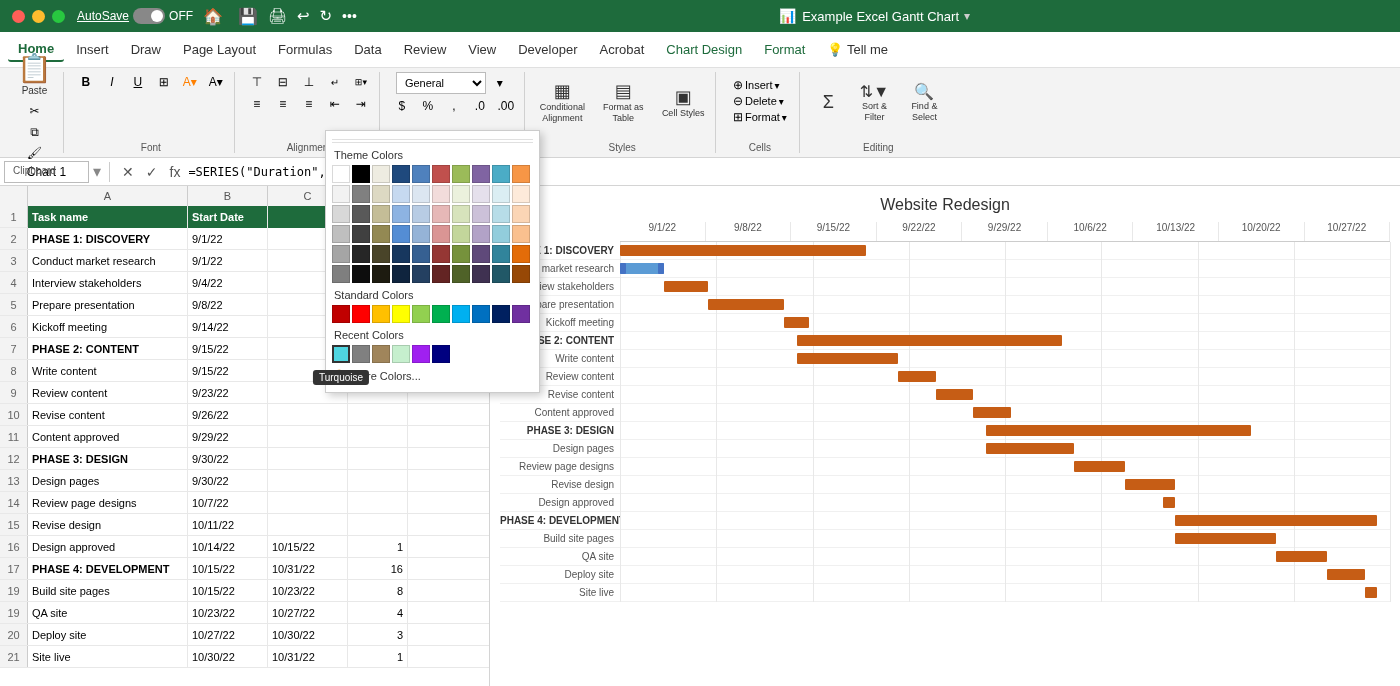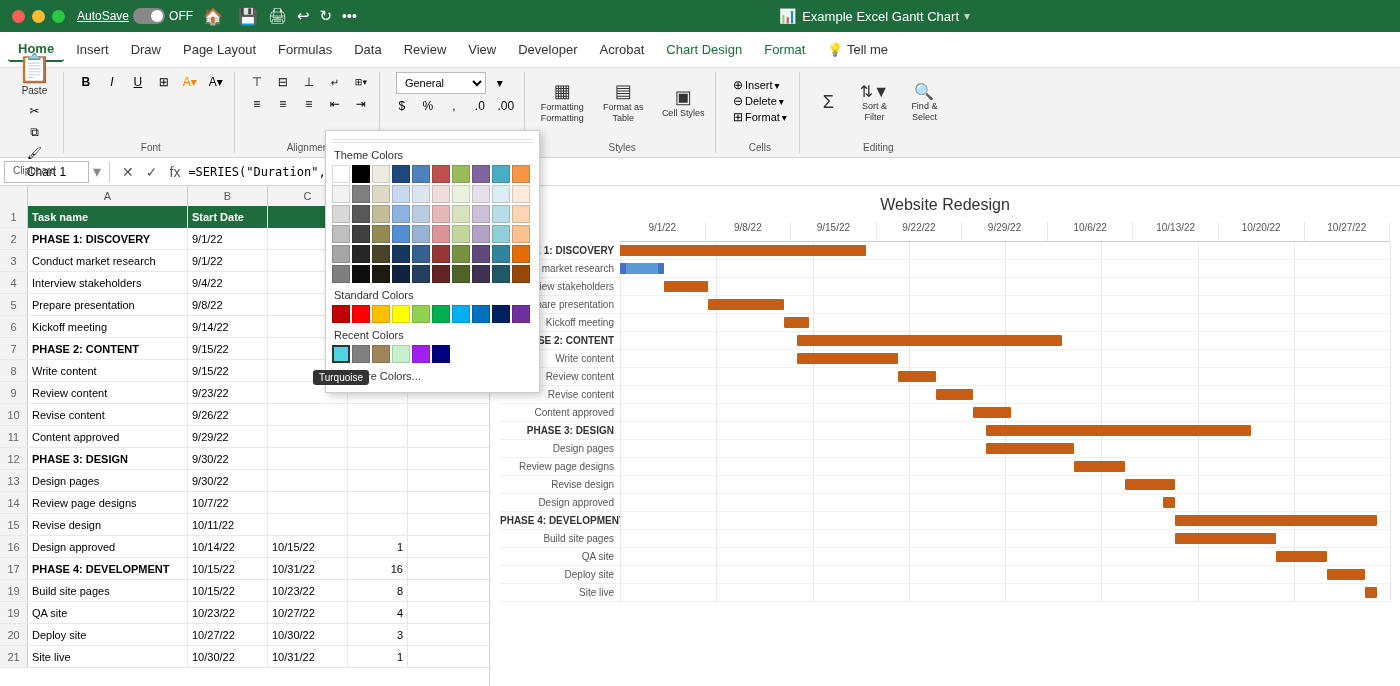--- a/index.html
+++ b/index.html
@@ -312,21 +312,21 @@
       <div class="rb-btn-sm">.0</div>
       <div class="rb-btn-sm">.00</div>
     </div>
     <span class="ribbon-section-label">Number</span>
   </div>
 
   <div class="ribbon-group" style="min-width:160px;">
     <div style="display:flex; gap:6px; align-items:center; height:60px;">
       <div class="rb-btn" style="min-width:50px; max-width:55px;">
         <span style="font-size:18px;">▦</span>
-        <span style="font-size:9px; text-align:center; line-height:1.2;">Formatting Formatting</span>
+        <span style="font-size:9px; text-align:center; line-height:1.2;">Conditional Alignment</span>
       </div>
       <div class="rb-btn" style="min-width:50px; max-width:55px;">
         <span style="font-size:18px;">▤</span>
         <span style="font-size:9px; text-align:center; line-height:1.2;">Format as Table</span>
       </div>
       <div class="rb-btn" style="min-width:50px; max-width:55px;">
         <span style="font-size:18px;">▣</span>
         <span style="font-size:9px; text-align:center; line-height:1.2;">Cell Styles</span>
       </div>
     </div>

